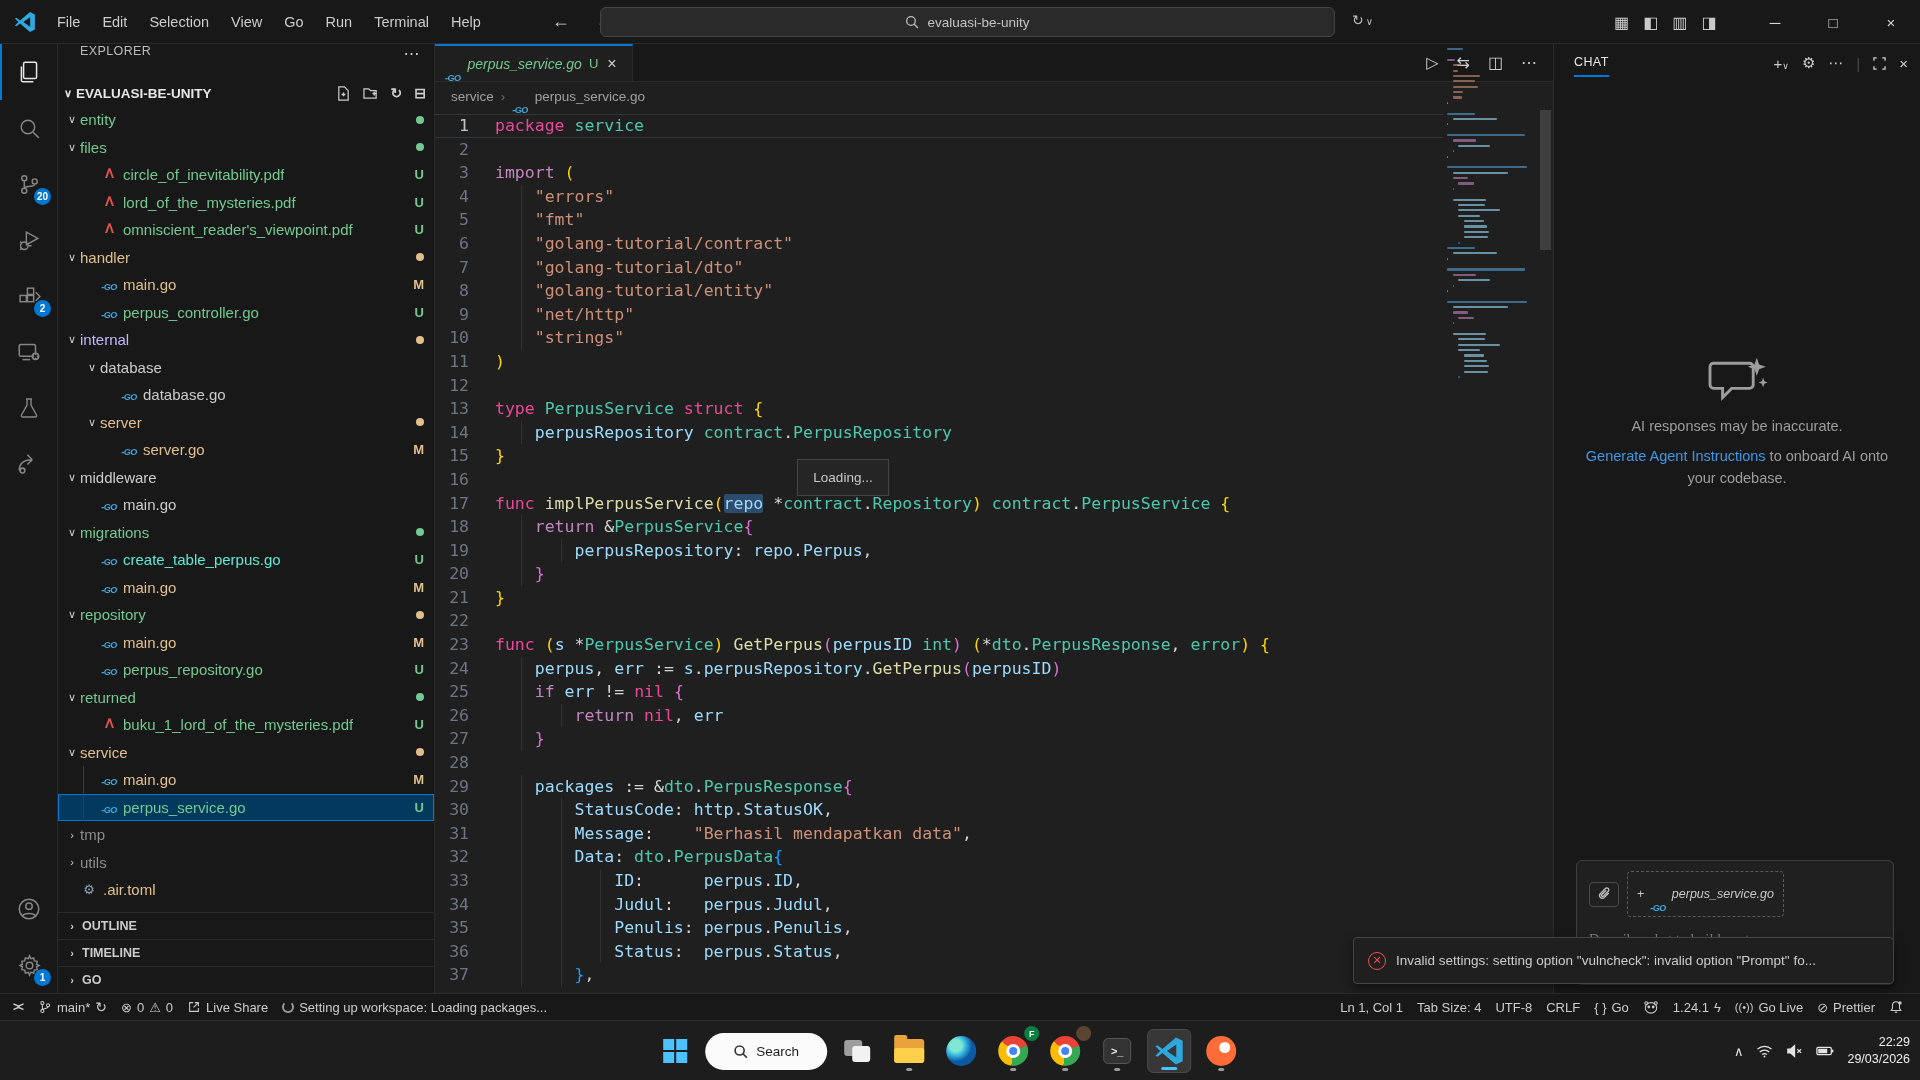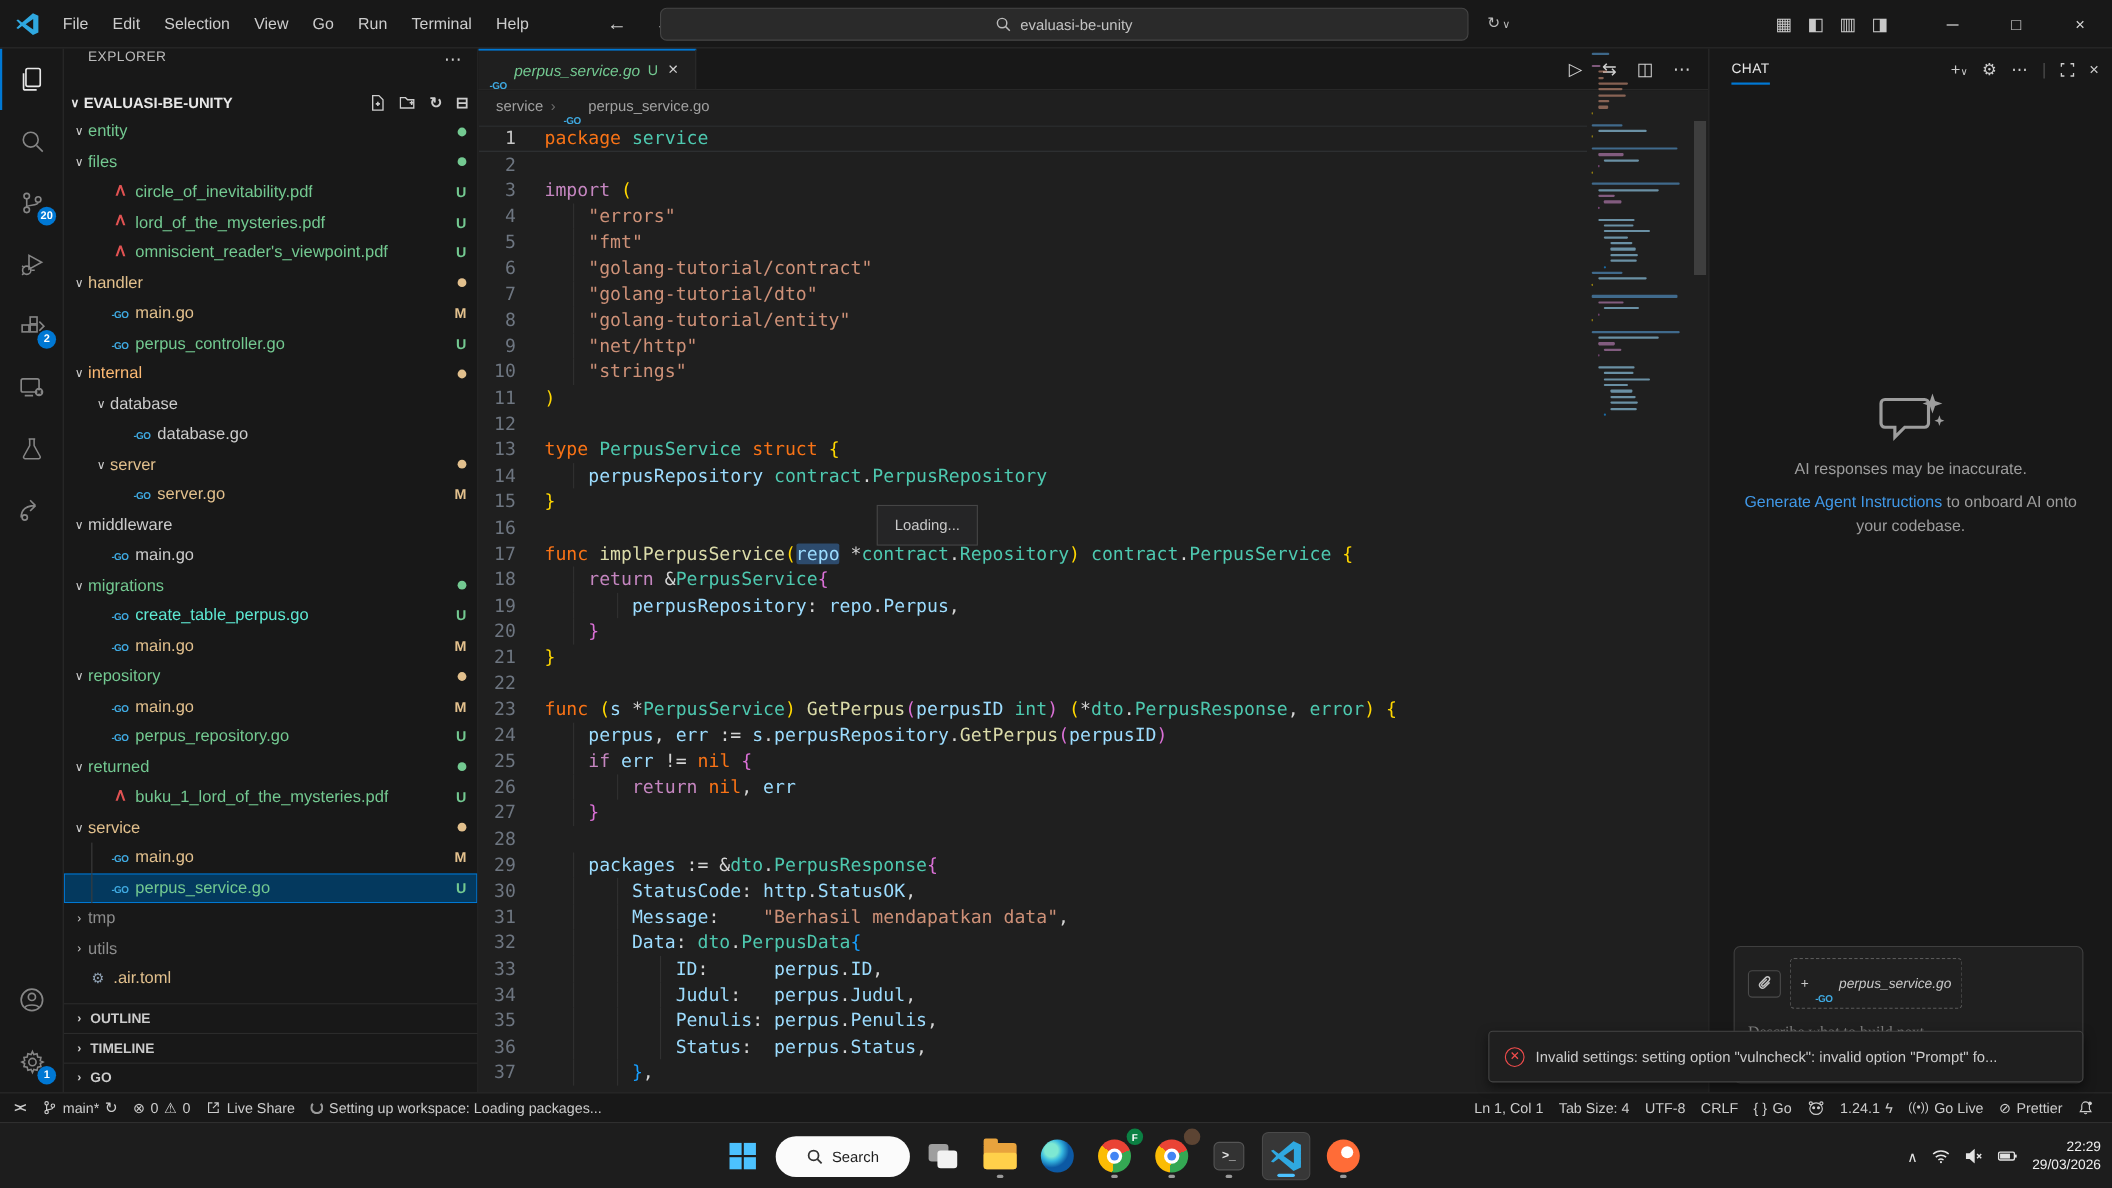--- a/index.html
+++ b/index.html
@@ -46,21 +46,21 @@
   #project-actions { margin-left:auto; display:flex; gap:12px; align-items:center; color:#cccccc; }
   #project-actions svg { stroke:#cccccc; fill:none; stroke-width:1.3; }
   #tree { position:relative; }
   .trow { height:27.5px; display:flex; align-items:center; padding-right:10px; position:relative; cursor:pointer; }
   .trow .chev { width:16px; font-size:11px; color:#cccccc; text-align:center; flex:none; }
   .trow .ticon { width:18px; margin-right:5px; flex:none; text-align:center; }
   .trow .lbl { white-space:nowrap; overflow:hidden; }
   .trow .badge { margin-left:auto; font-size:13px; font-weight:bold; }
   .trow .dot { margin-left:auto; width:8px; height:8px; border-radius:50%; }
   .trow.sel { background:#04395e; box-shadow:inset 0 0 0 1px #0078d4; }
-  .go-ic { font-weight:bold; font-size:9px; color:#3fa9e0; letter-spacing:-.5px;margin-top:28px; }
+  .go-ic { font-style:italic; font-weight:bold; font-size:9px; color:#3fa9e0; letter-spacing:-.5px;margin-top:28px; }
   .pdf-ic svg { display:inline-block; }
   .guideline { position:absolute; left:25px; top:0; bottom:0; width:1px; background:#3c3c3c; }
   .sect { height:27px; display:flex; align-items:center; border-top:1px solid #2b2b2b; font-weight:bold;
     font-size:12.5px; color:#cccccc; padding-left:6px; }
   .sect .chev { width:16px; font-size:11px; text-align:center; margin-right:2px; }
   #sections { position:absolute; bottom:0; left:0; right:0; }
 
   
   #editor { position:absolute; left:435px; top:44px; right:367px; bottom:87px; background:#1f1f1f; }
   #tabbar { height:38px; background:#181818; display:flex; border-bottom:1px solid #2b2b2b; }
@@ -74,21 +74,21 @@
   #breadcrumb { height:28px; display:flex; align-items:center; gap:7px; padding-left:16px;
     color:#a0a0a0; font-size:13.5px; background:#1f1f1f; }
   #code { position:absolute; top:70px; bottom:0; left:0; right:110px; overflow:hidden;
     font-family:"DejaVu Sans Mono",monospace; font-size:16.5px; }
   .code-line { position:relative; height:23.6px; line-height:23.6px; padding-left:8px; white-space:pre; }
   .code-line.current { box-shadow:inset 0 1px 0 #333639, inset 0 -1px 0 #333639; }
   .ln { display:inline-block; width:52px; padding-right:26px; text-align:right; color:#6e7681; }
   .code-line.current .ln { color:#c6c6c6; }
   .code-text { white-space:pre; }
   .gl { position:absolute; top:0; bottom:0; width:1px; background:#313131; }
-  .tk-kw{color:#f97316} .tk-ctl{color:#C586C0} .tk-str{color:#CE9178} .tk-typ{color:#4EC9B0}
+  .tk-kw{color:#ec4899} .tk-ctl{color:#C586C0} .tk-str{color:#CE9178} .tk-typ{color:#4EC9B0}
   .tk-fn{color:#DCDCAA} .tk-var{color:#9CDCFE} .tk-pl{color:#D4D4D4}
   .tk-b1{color:#FFD700} .tk-b2{color:#DA70D6} .tk-b3{color:#179FFF}
   .tk-hl{background:#2d4b6d; border-radius:2px;}
   #minimap { position:absolute; top:4px; right:18px; width:88px; }
   .mm-line { height:2.2px; margin-bottom:3.2px; border-radius:1px; }
   #scrollthumb { position:absolute; right:2px; top:66px; width:11px; height:140px; background:rgba(121,121,121,.35); }
   #loading-pop { position:absolute; left:362px; top:415px; width:92px; height:37px; background:#252526;
     border:1px solid #454545; display:flex; align-items:center; justify-content:center;
     color:#c8c8c8; font-size:13.5px; font-family:"Liberation Sans",sans-serif; z-index:5; }
 
@@ -355,21 +355,21 @@
         <span class="badge" style="color: rgb(226, 192, 141);">M</span>
       </div>
       <div class="trow" style="padding-left: 26px;">
         <span class="chev"></span>
         <span class="ticon"><span class="go-ic">-GO</span></span>
         <span class="lbl" style="color: rgb(115, 201, 145);">perpus_controller.go</span>
         <span class="badge" style="color: rgb(115, 201, 145);">U</span>
       </div>
       <div class="trow" style="padding-left: 6px;">
         <span class="chev">∨</span>
-        <span class="lbl" style="color: #fdba74;">internal</span>
+        <span class="lbl" style="color: #c4b5fd;">internal</span>
         <span class="dot" style="background: rgb(226, 192, 141);"></span>
       </div>
       <div class="trow" style="padding-left: 26px;">
         <span class="chev">∨</span>
         <span class="lbl" style="color: rgb(204, 204, 204);">database</span>
       </div>
       <div class="trow" style="padding-left: 46px;">
         <span class="chev"></span>
         <span class="ticon"><span class="go-ic">-GO</span></span>
         <span class="lbl" style="color: rgb(204, 204, 204);">database.go</span>

